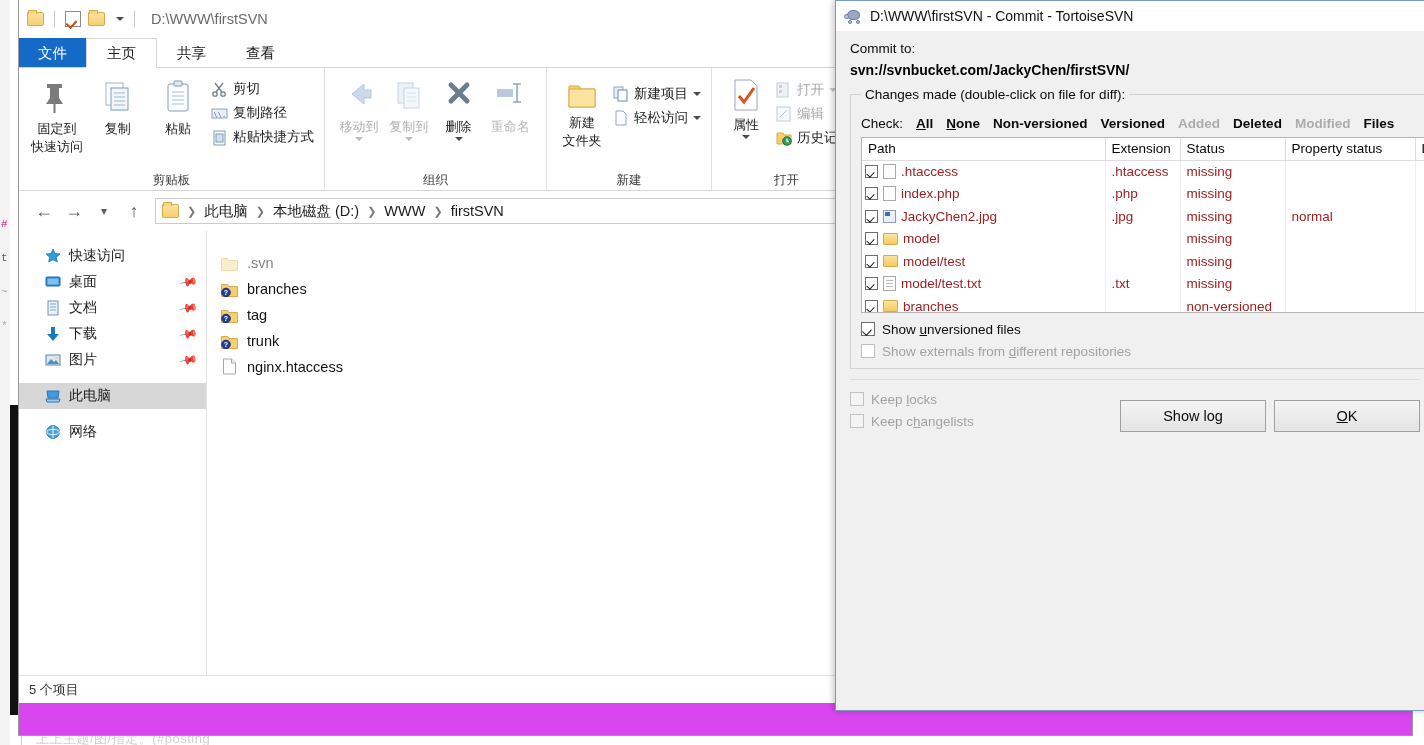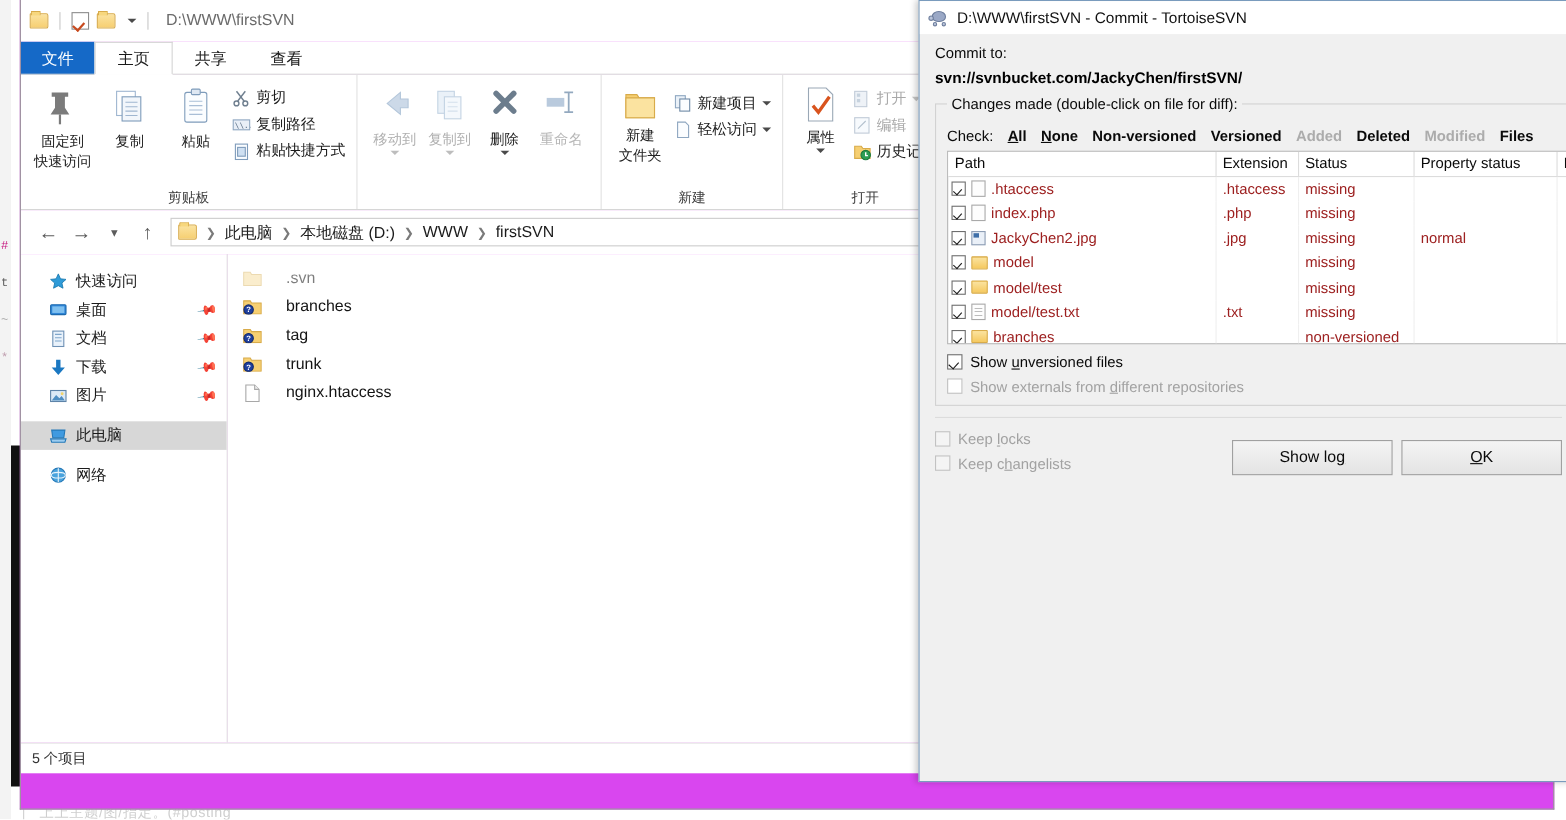--- a/index.html
+++ b/index.html
@@ -113,21 +113,21 @@
   .split { display:flex; height:444px; }
   .navpane { width:188px; border-right:1px solid #e3e3e3; padding-top:12px; background:#fff; position:relative;}
   .navitem {
     height:26px; display:flex; align-items:center; gap:8px; padding-left:26px; font-size:14px; color:#1b1b1b;
     position:relative;
   }
   .navitem.sel { background:#d7d7d7; }
   .navitem .pin { position:absolute; right:10px; color:#9a9a9a; font-size:12px; transform:rotate(35deg); }
   .navgap { height:10px; }
   .filelist { flex:1; padding:14px 0 0 14px; background:#fff; }
-  .fileitem { height:26px; display:flex; align-items:flex-start; gap:22px; font-size:14.5px; color:#141414; }
+  .fileitem { height:26px; display:flex; align-items:flex-end; gap:9px; font-size:14.5px; color:#141414; }
   .fileitem.faded { opacity:.55; }
 
   .statusbar {
     height:28px; border-top:1px solid #e0e0e0; display:flex; align-items:center;
     padding:0 10px; font-size:13px; color:#333; justify-content:space-between; background:#fff;
   }
   .viewicons { display:flex; gap:6px; align-items:center; }
 
   
   .dialog {
@@ -380,20 +380,21 @@
                   <g stroke="#93a9bf" stroke-width="1.6">
                     <line x1="24" y1="6" x2="24" y2="24"></line>
                     <line x1="20" y1="6" x2="28" y2="6"></line>
                     <line x1="20" y1="24" x2="28" y2="24"></line>
                   </g>
                 </svg>
             </span>
             <span>重命名</span>
           </div>
         </div>
+        <div class="rtitle">组织</div>
       </div>
 
       <div class="rgroup" style="width:165px;">
         <div class="rbody">
           <div class="bigbtn" style="width:56px;">
             <span class="ico" style="width:34px;height:34px;">
               <svg viewBox="0 0 34 34" width="34" height="34">
                   <path d="M4 8 h10 l2 3 h14 v18 H4 Z" fill="#f6cf72" stroke="#d8ab4a"></path>
                   <path d="M4 11 h26 v18 H4 Z" fill="#fbe3a0" stroke="#d8ab4a"></path>
                 </svg>

